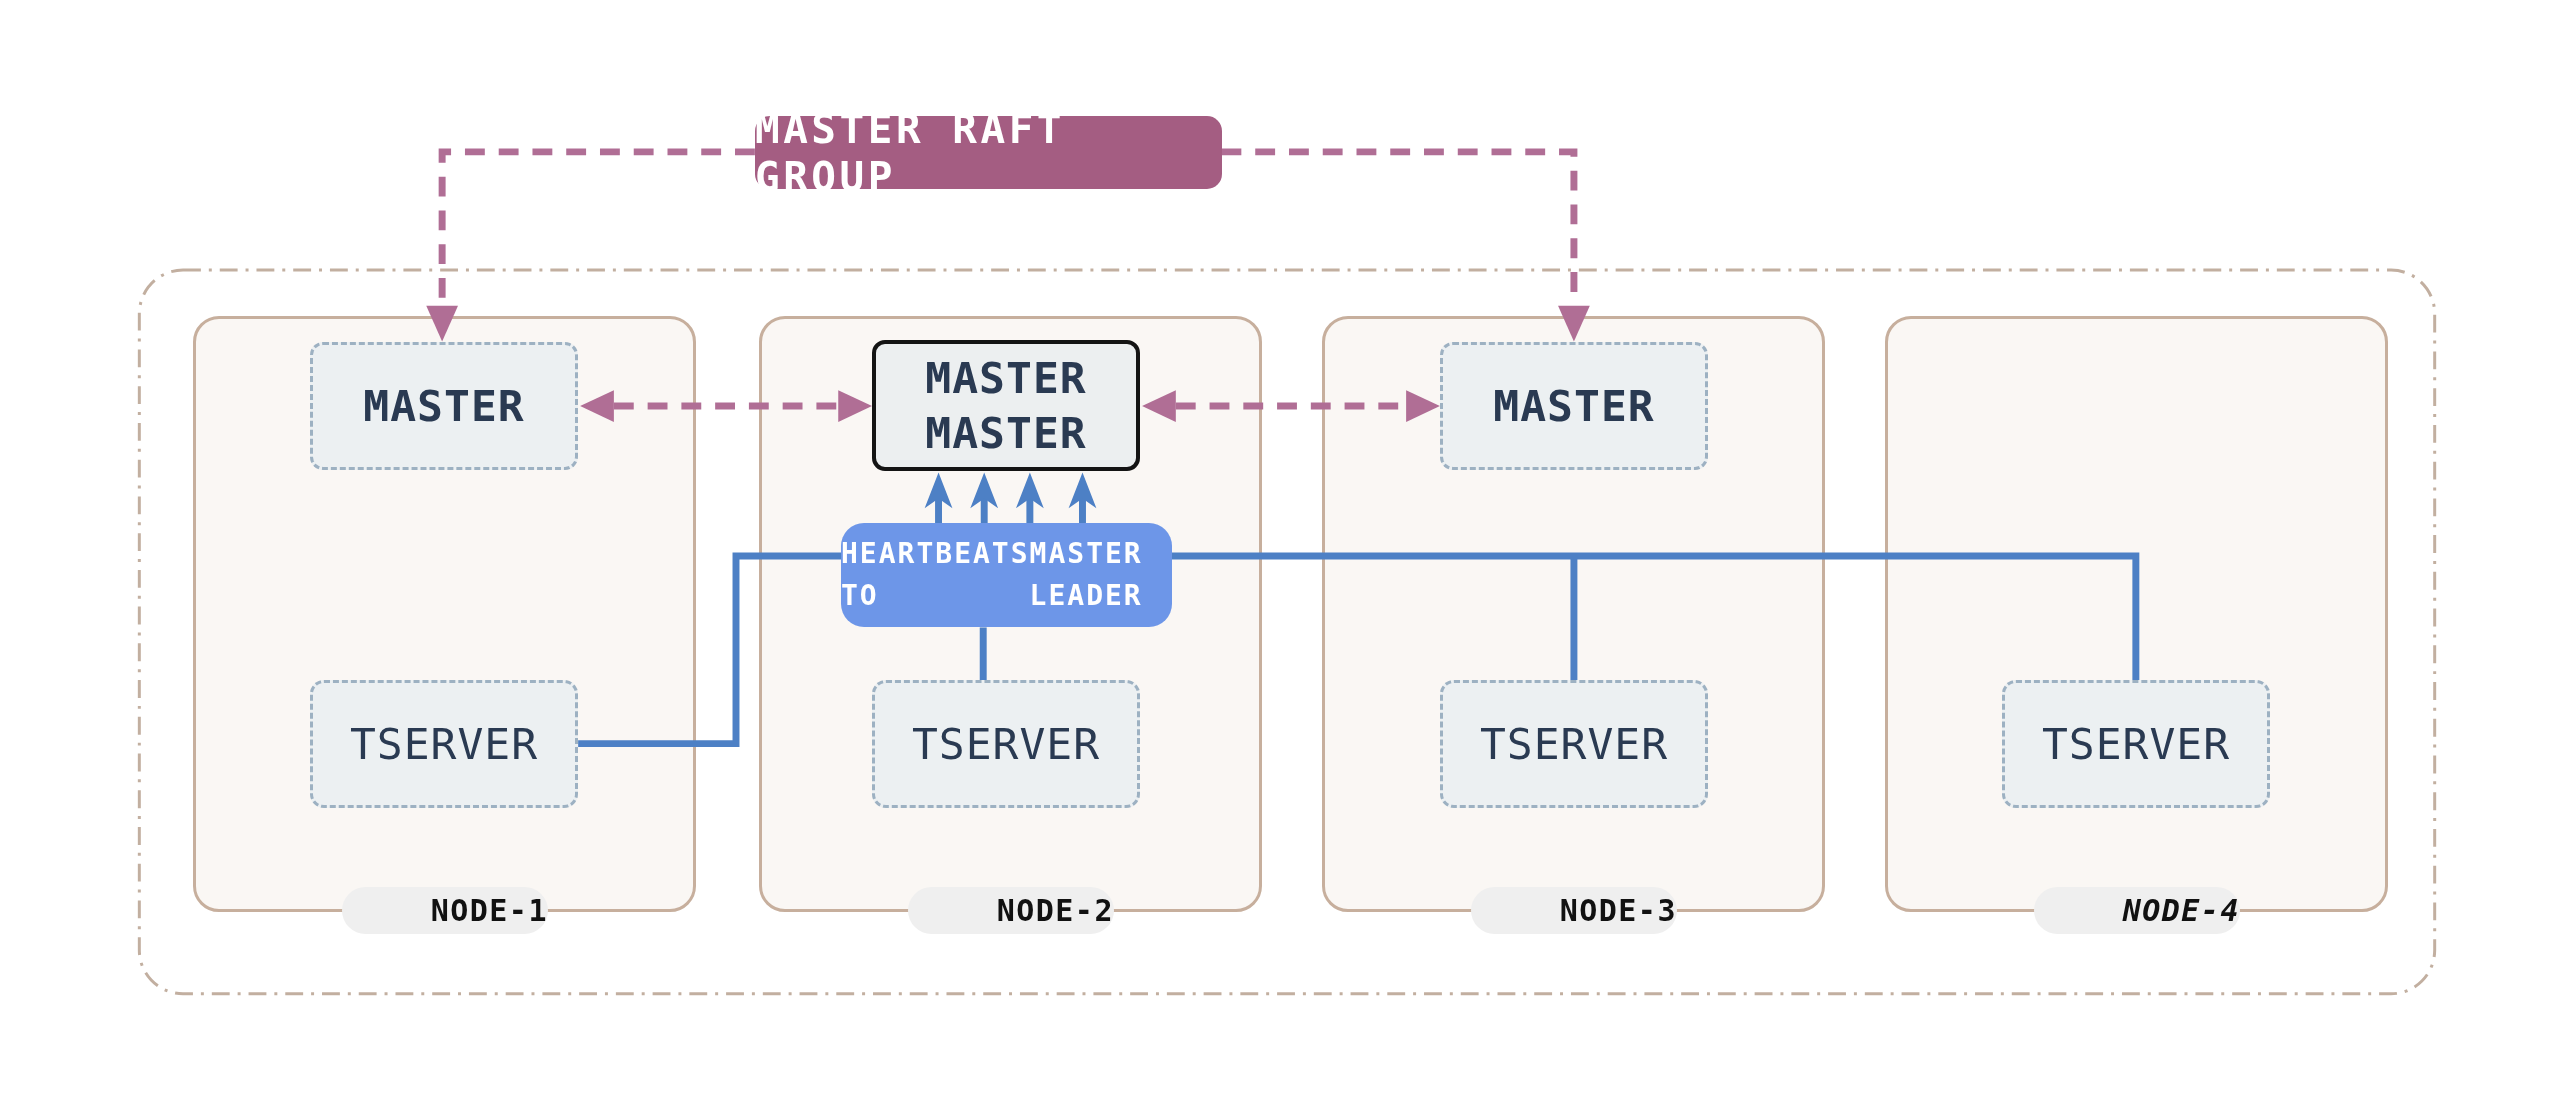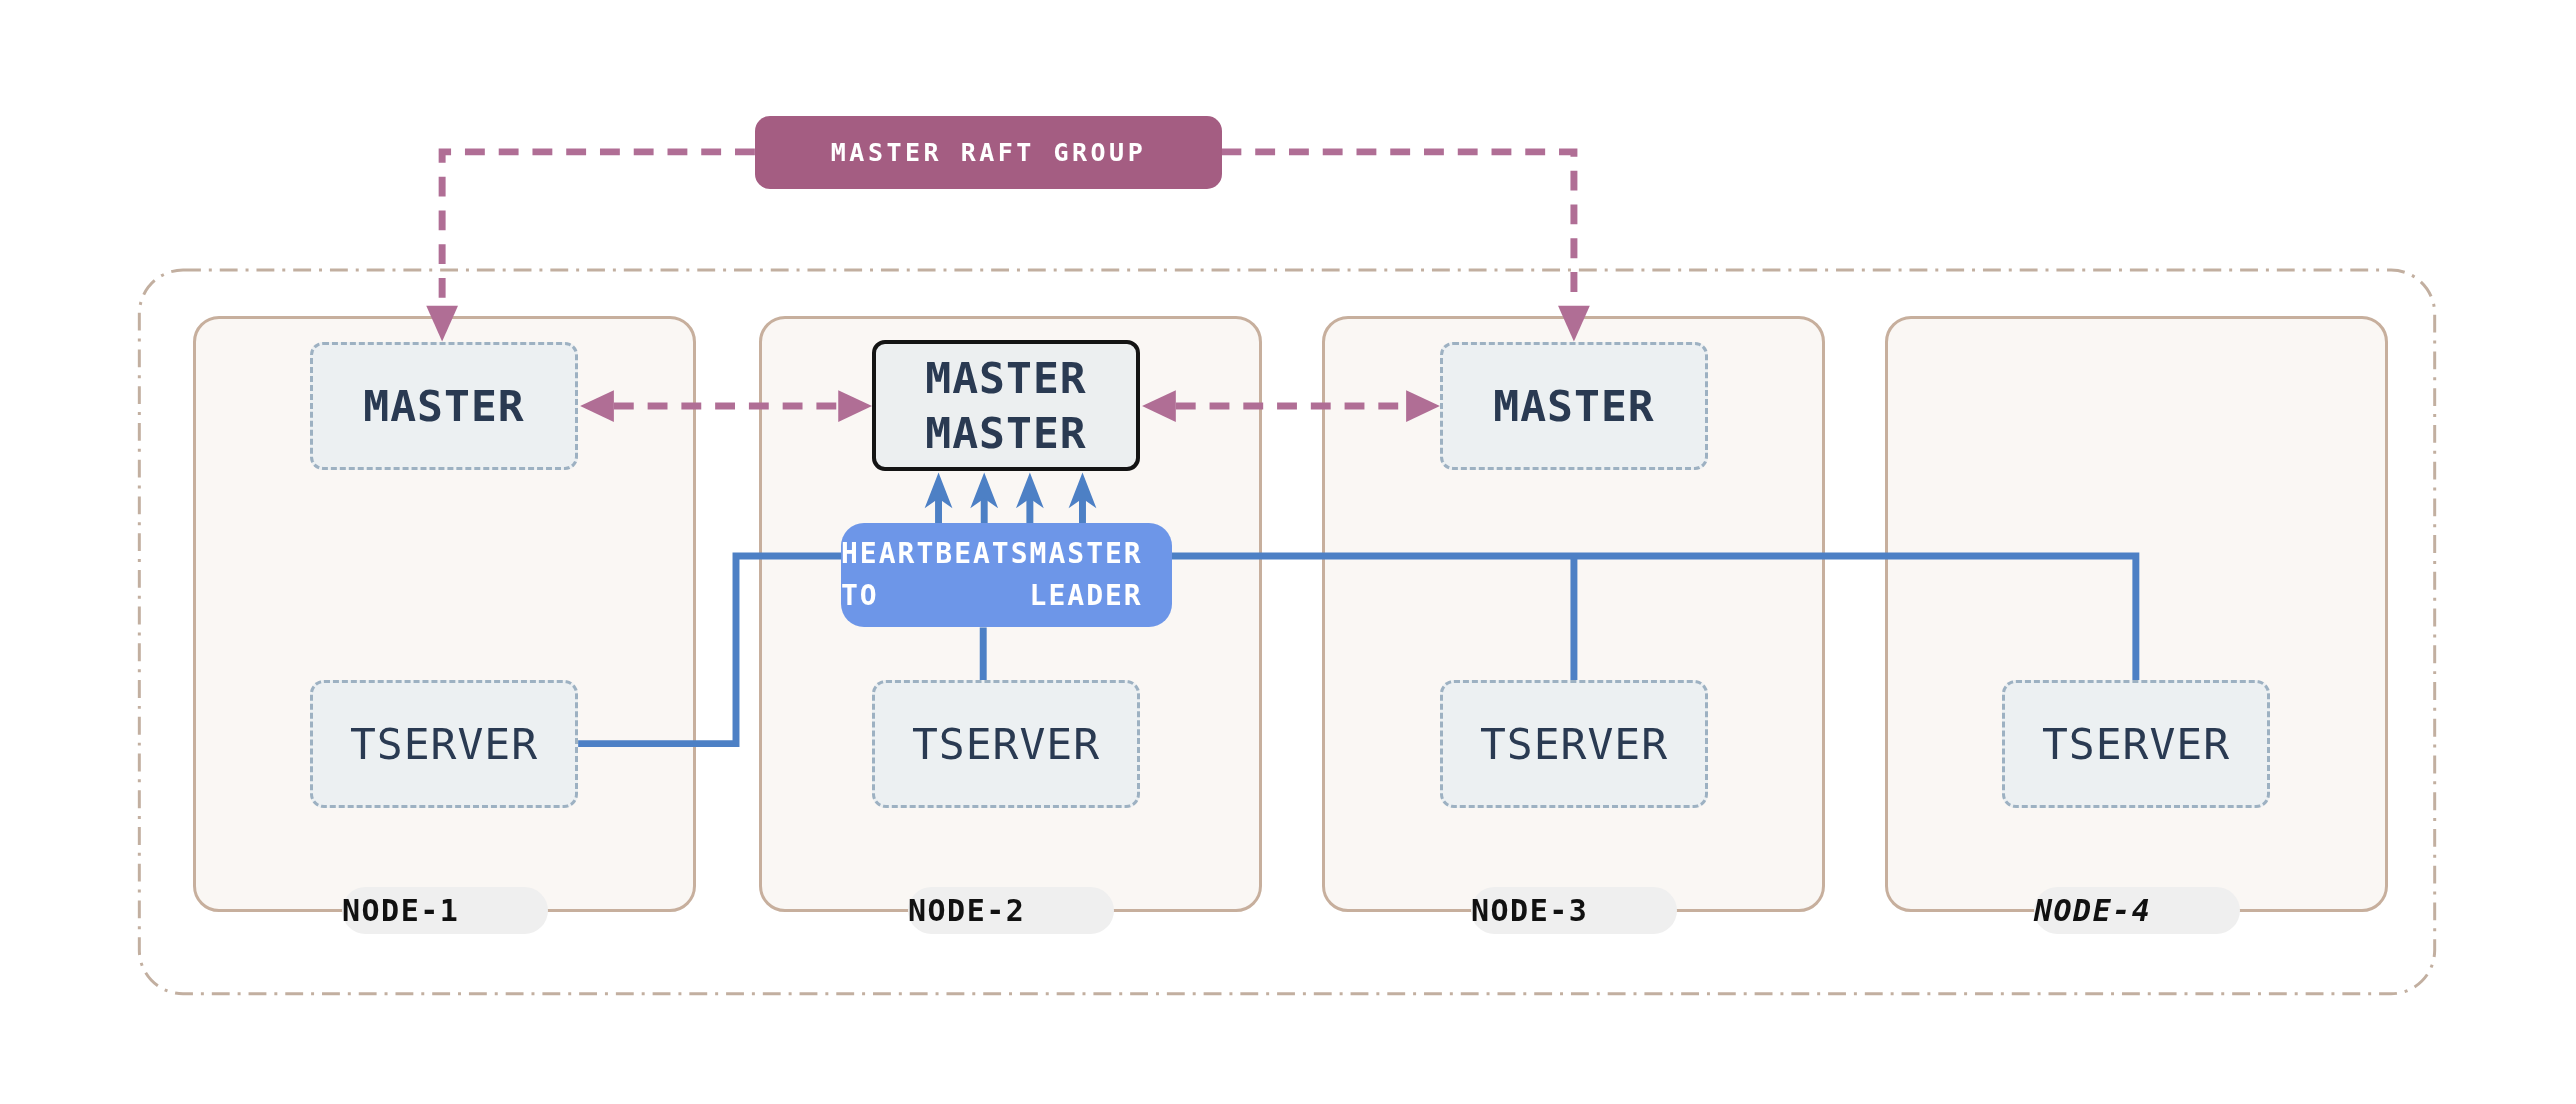--- a/index.html
+++ b/index.html
@@ -45,31 +45,31 @@
     left:872px;top:340px;width:268px;height:131px;
     border:4px solid #141414;border-radius:13px;
     background:#ECEFF0;
     flex-direction:column;line-height:1.26;font-weight:bold;
   }
 
   
   .pill{
     position:absolute;top:887px;width:206px;height:47px;
     background:#EFEFEF;border-radius:24px;
-    display:flex;align-items:center;justify-content:flex-start;
+    display:flex;align-items:center;justify-content:flex-end;
     font-size:30px;font-weight:bold;letter-spacing:1.5px;color:#111111;
   }
   .pill1{left:342px;} .pill2{left:908px;} .pill3{left:1471px;} .pill4{left:2034px;font-style:italic;}
 
   
   .badge-raft{
     position:absolute;left:755px;top:116px;width:467px;height:73px;
     background:#A45D82;border-radius:15px;
     display:flex;align-items:center;justify-content:center;
-    color:#ffffff;font-size:25px;font-weight:bold;letter-spacing:3.5px;
+    color:#ffffff;font-size:41px;font-weight:bold;letter-spacing:3.5px;
   }
   .badge-hb{
     position:absolute;left:841px;top:523px;width:331px;height:104px;
     background:#6D96E8;border-radius:23px;
     display:flex;flex-direction:row;align-items:center;justify-content:center;
     color:#ffffff;font-size:28px;font-weight:bold;letter-spacing:2px;line-height:1.5;
   }
 </style>
 </head>
 <body>

